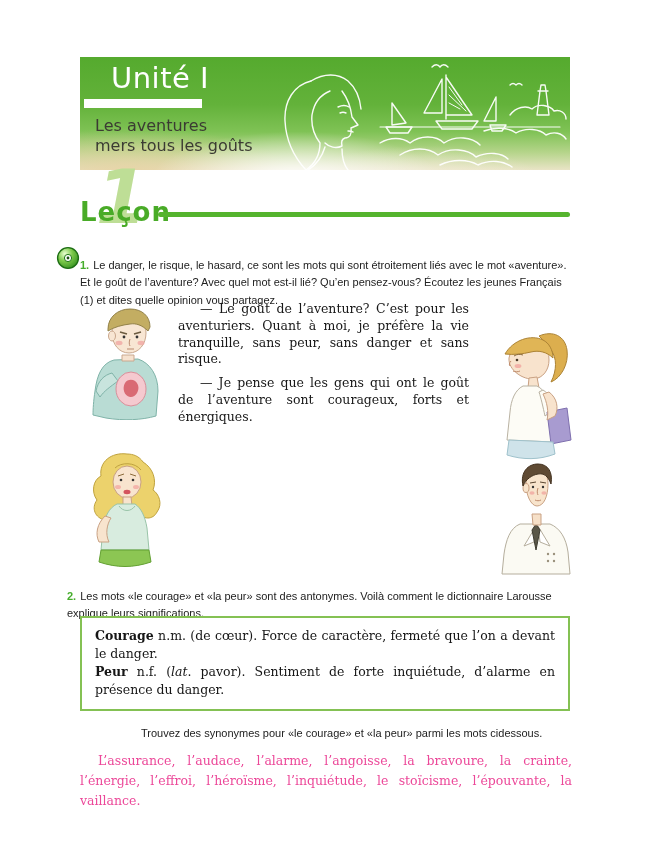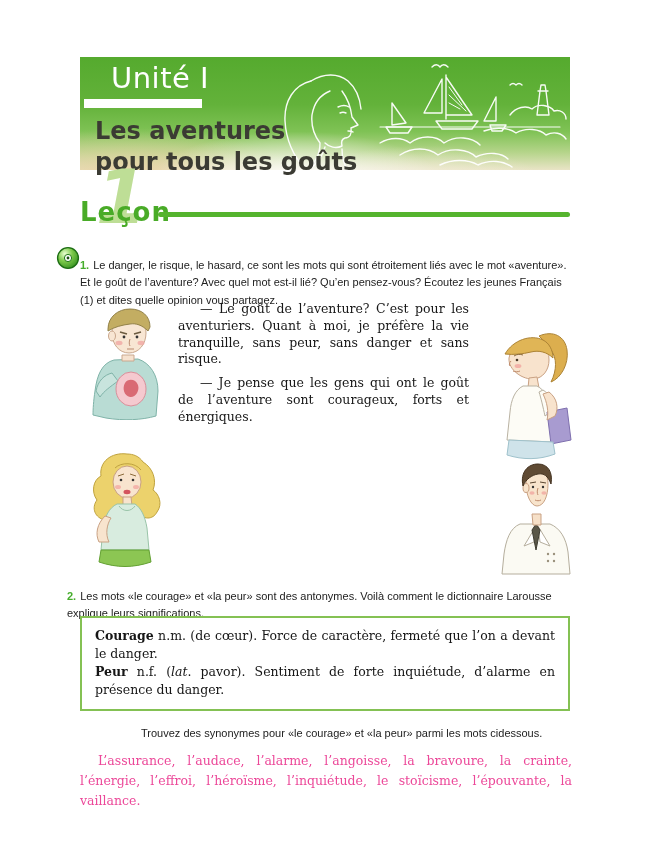--- a/index.html
+++ b/index.html
@@ -19,21 +19,21 @@
   }
   .banner-art{position:absolute;left:0;top:0;width:100%;height:100%;}
   .unit-title{
     position:absolute;left:15px;top:4px;
     font-family:"DejaVu Sans",sans-serif;font-weight:normal;font-size:29px;
     color:#ffffff;letter-spacing:.5px;margin-left:16px;
   }
   .unit-underline{position:absolute;left:4px;top:42px;width:118px;height:9px;background:#ffffff;}
   .unit-subtitle{
     position:absolute;left:15px;top:59px;
-    font-family:"DejaVu Sans",sans-serif;font-weight:bold;font-size:24px;line-height:1.28;
+    font-family:"DejaVu Sans",sans-serif;font-weight:normal;font-size:16px;line-height:1.28;
     color:#3b3b33;
   }
 
   
   .lesson-number{
     position:absolute;left:96px;top:160px;
     font-family:"DejaVu Sans",sans-serif;font-style:italic;font-weight:bold;
     font-size:74px;line-height:1;color:#bede96;
   }
   .lesson-label{
@@ -118,21 +118,21 @@
 
       <path d="M300,86 C310,80 322,80 330,86 C340,78 356,78 364,86 C376,78 392,80 400,88"></path>
       <path d="M320,98 C332,90 348,90 358,98 C370,90 388,92 396,100 C408,94 422,96 428,102"></path>
       <path d="M360,108 C372,102 388,102 398,108 C410,102 424,104 432,110"></path>
       <path d="M404,74 C414,70 428,70 436,76 C446,70 460,72 466,78 C474,74 482,76 486,82"></path>
     </svg>
     <div class="unit-title">Unité I</div>
     <div class="unit-underline"></div>
     <div class="unit-subtitle">
       <div>Les aventures</div>
-      <div>pour tous les goûts</div>
+      <div>mers tous les goûts</div>
     </div>
   </div>
 
   <div class="lesson-number">1</div>
   <div class="lesson-label">Leçon</div>
   <div class="lesson-rule"></div>
 
   <svg class="cd-icon" viewBox="0 0 24 24">
     <defs>
       <radialGradient id="cdg" cx="35%" cy="30%" r="80%">

